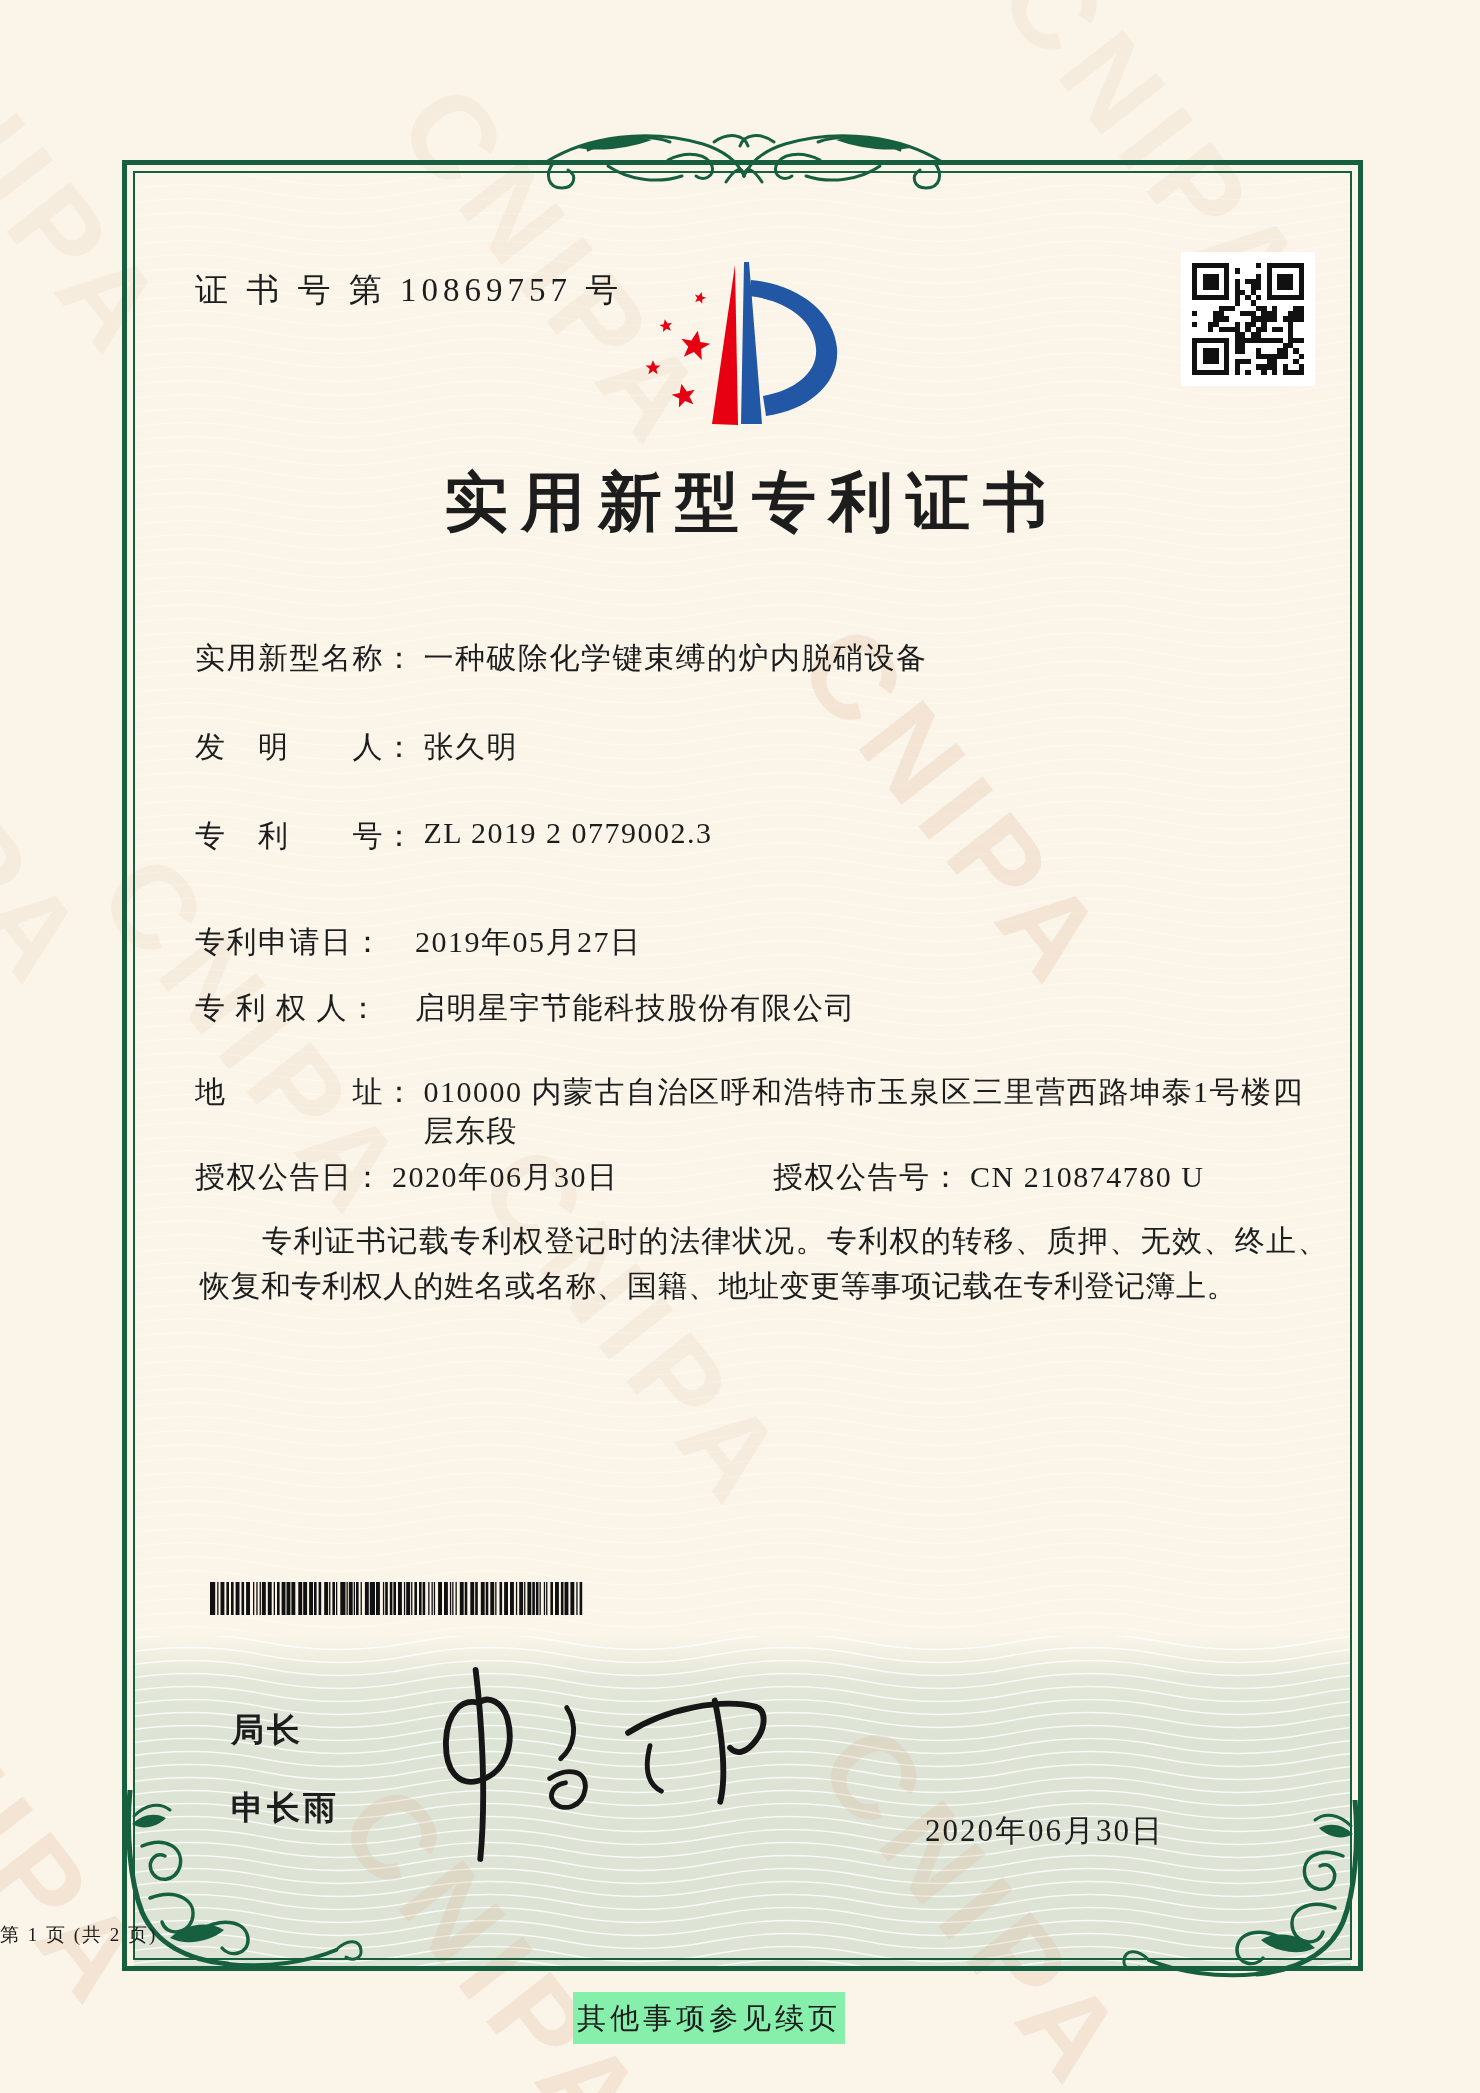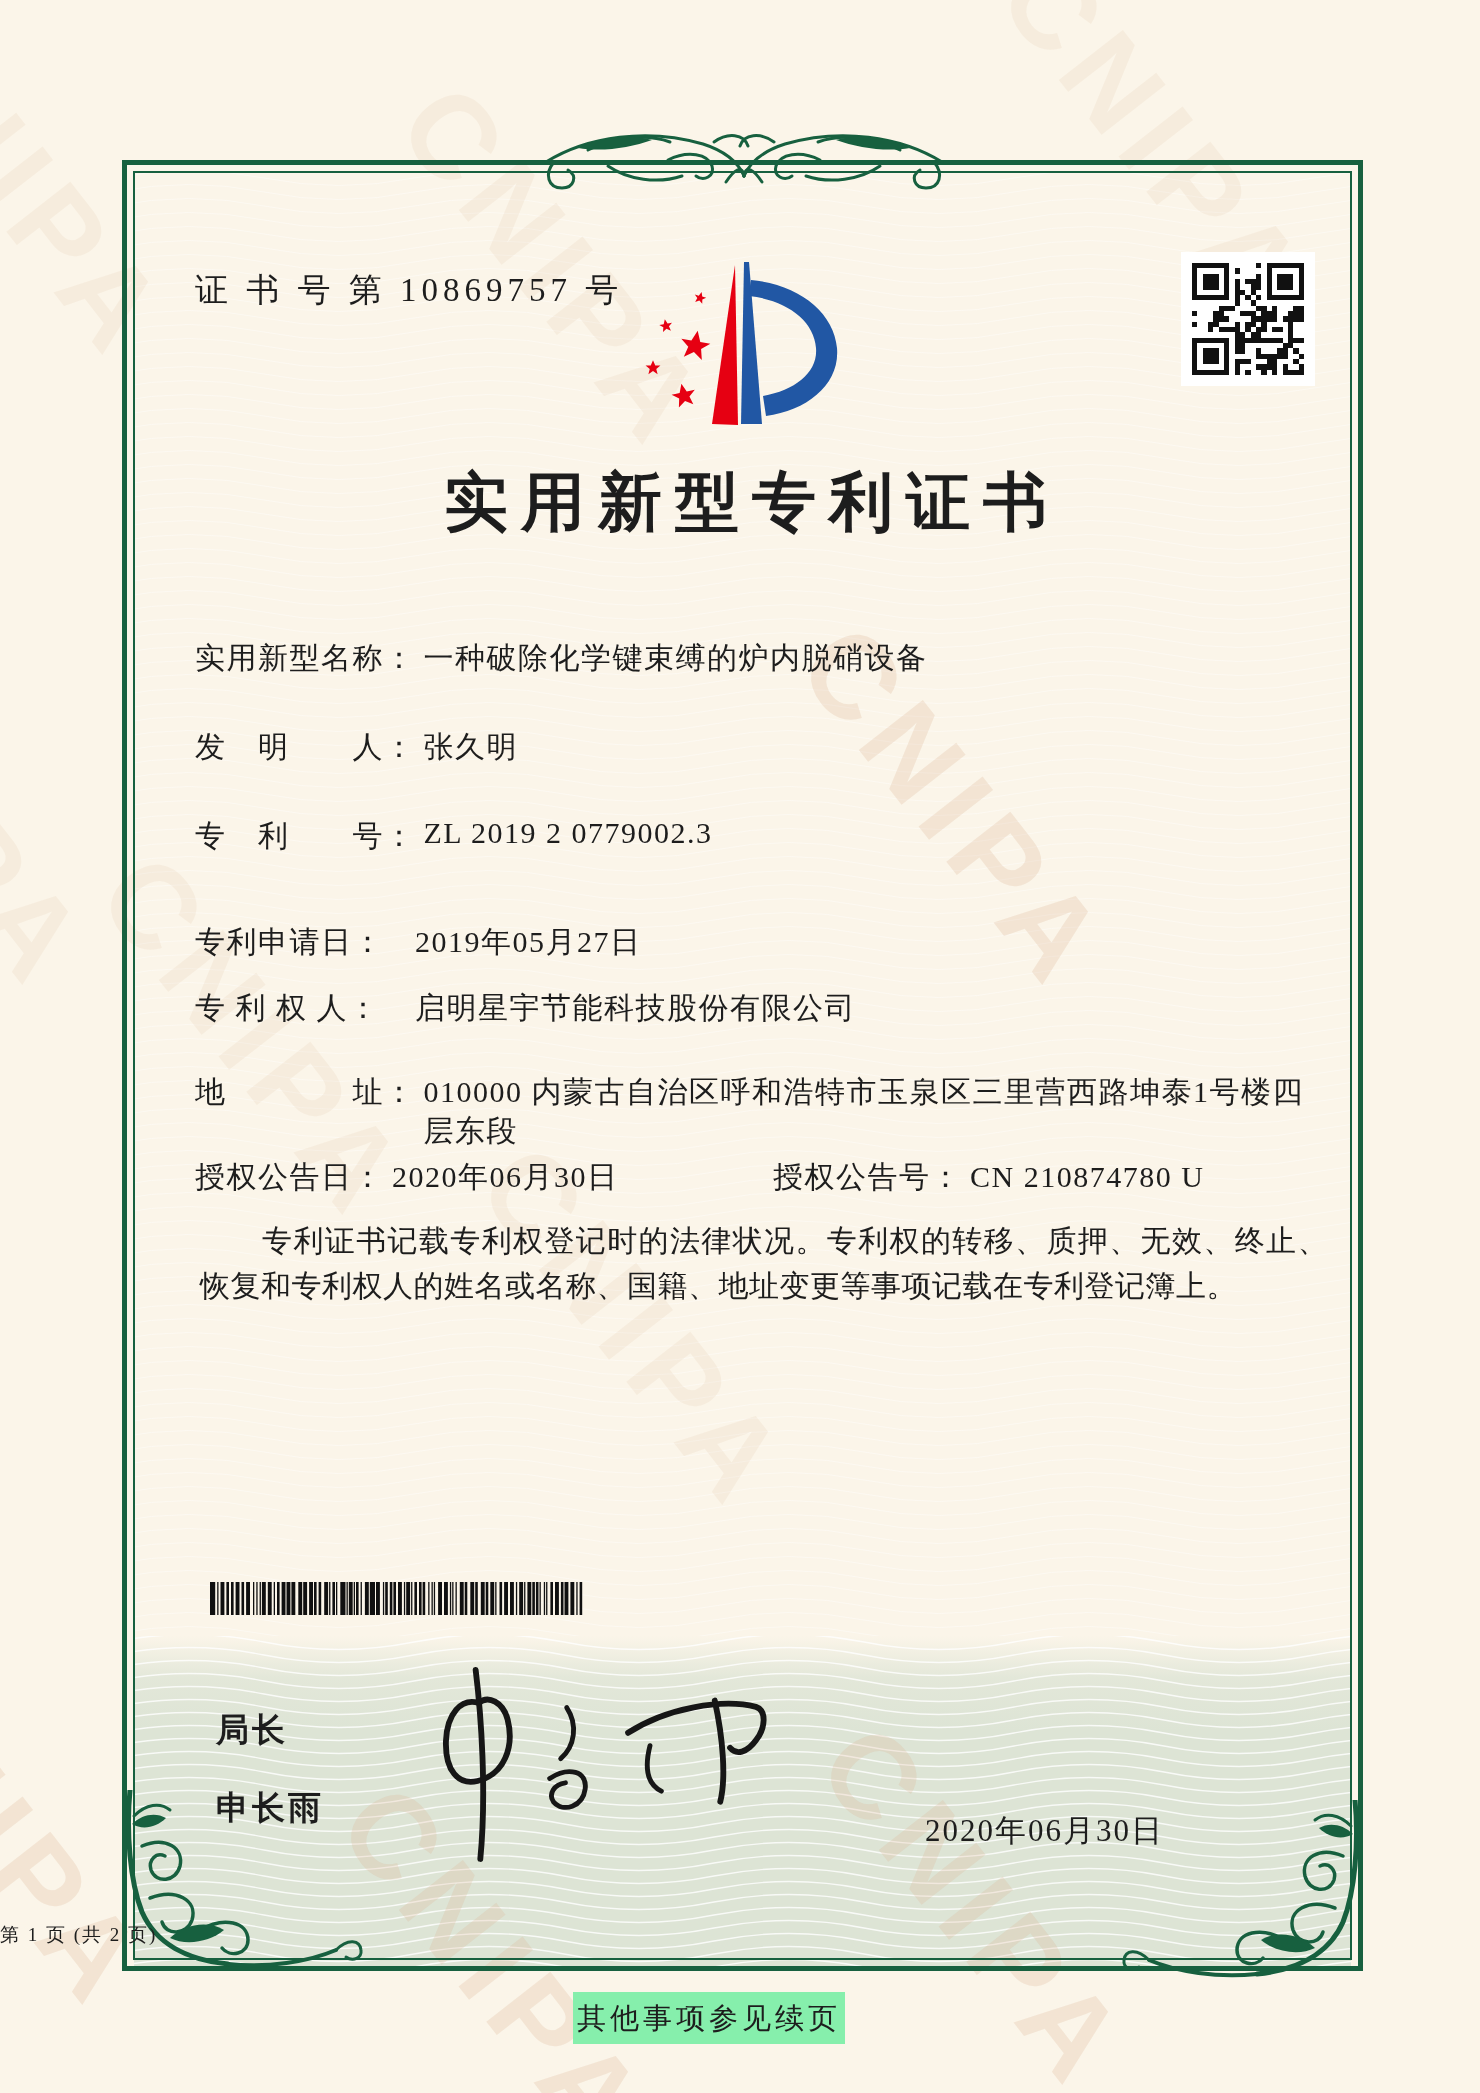--- a/index.html
+++ b/index.html
@@ -44,21 +44,21 @@
   .addr-row{white-space:normal;width:1145px;}
   .addr-row .field-value{display:inline-block;width:908px;vertical-align:top;line-height:39px;}
   .grant-row{left:195px;top:1157px;font-size:30px;letter-spacing:1.5px;white-space:nowrap;width:1150px;}
   .grant-pair2{position:absolute;left:568px;top:0;margin-left:10px;}
   .body-text{left:200px;top:1218px;width:1128px;font-size:30px;line-height:45px;
     text-align:justify;letter-spacing:.5px;}
   .body-text p{margin:0;text-indent:62px;}
   .qr-box{left:1181px;top:252px;width:134px;height:134px;background:#ffffff;}
   .qr-box svg{position:absolute;left:11px;top:11px;}
   .signer{font-family:"Liberation Sans","DejaVu Sans",sans-serif;font-weight:600;
-    font-size:33px;letter-spacing:3px;white-space:nowrap;}
+    font-size:33px;letter-spacing:3px;white-space:nowrap;margin-left:15px;}
   .signer-title{left:216px;top:1708px;}
   .signer-name{left:216px;top:1786px;}
   .issue-date{left:925px;top:1810px;font-size:31px;letter-spacing:2px;white-space:nowrap;}
   .page-info{left:0;top:1922px;width:1480px;font-size:19px;letter-spacing:2px;}
   .footer-strip{left:573px;top:1992px;width:272px;height:52px;background:#86efac;
     text-align:center;line-height:52px;font-size:29px;letter-spacing:4px;white-space:nowrap;}
   .logo{left:638px;top:260px;}
   .barcode{left:210px;top:1582px;}
   .signature{left:395px;top:1652px;}
   .flourish-right{transform:scaleX(-1);}

